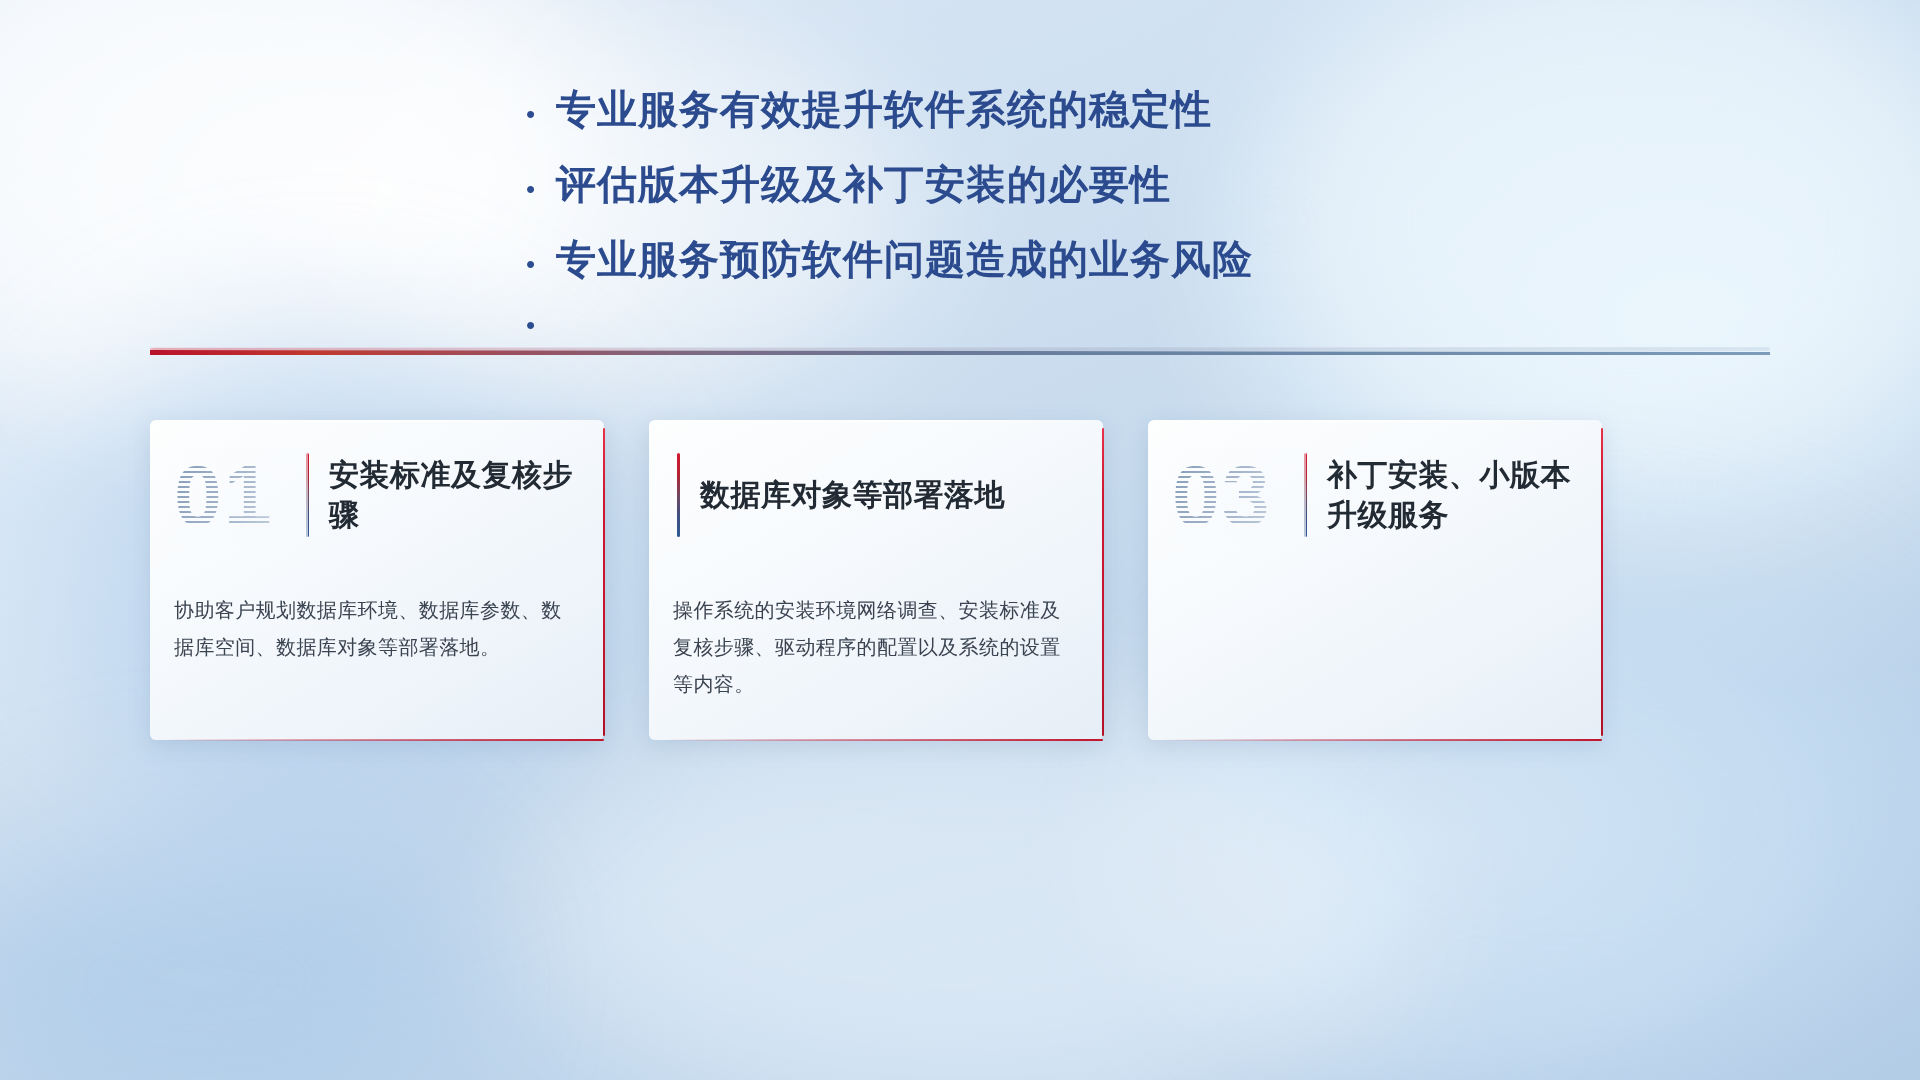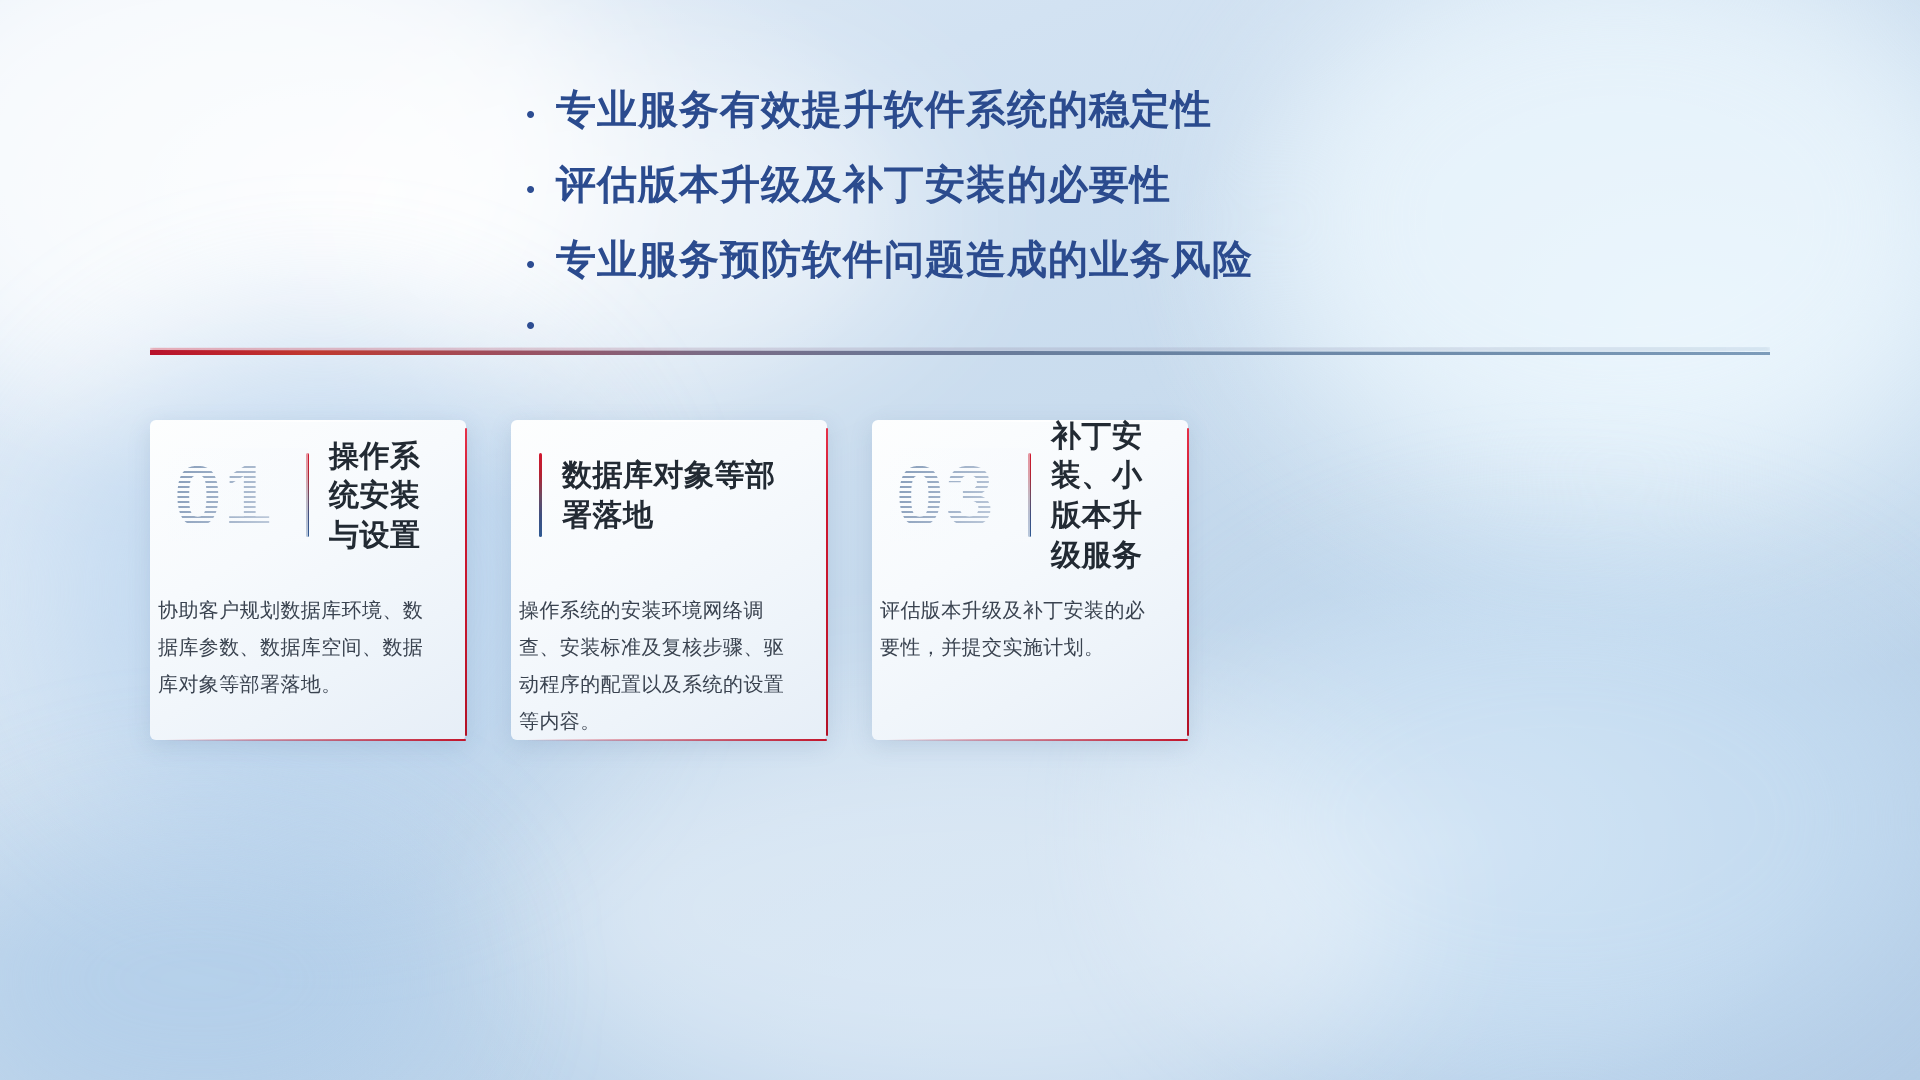--- a/index.html
+++ b/index.html
@@ -112,21 +112,21 @@
     left: 150px;
     top: 420px;
     width: 1620px;
     height: 330px;
     display: flex;
     gap: 45px;
     z-index: 6;
   }
   .card {
     position: relative;
-    width: 316px;
+    width: 454px;
     height: 320px;
     border-radius: 6px;
     background:
       linear-gradient(150deg, #fdfefe 0%, #f7fafd 38%, #eef4fa 72%, #e6eef7 100%);
     box-shadow: 0 6px 22px rgba(90,120,160,0.18);
     box-sizing: border-box;
     overflow: visible;
   }
   
   .card-accent-r {
@@ -201,21 +201,21 @@
   }
   .card-title {
     flex: 1 1 auto;
     color: #222a33;
     font-size: 30px;
     font-weight: 700;
     line-height: 1.32;
     letter-spacing: 0.5px;
   }
   .card-body {
-    padding: 22px 28px 0 8px;
+    padding: 22px 28px 0 24px;
     color: #3a4350;
     font-size: 20px;
     line-height: 1.85;
     letter-spacing: 0.4px;
     box-sizing: border-box;
   }
 </style>
 </head>
 <body>
 
@@ -259,21 +259,21 @@
 
   <div id="cards">
 
     <div class="card">
       <div class="card-top-highlight"></div>
       <div class="card-accent-r"></div>
       <div class="card-accent-b"></div>
       <div class="card-head">
         <div class="card-number">01</div>
         <div class="card-divider"></div>
-        <div class="card-title">操作系统安装与设置</div>
+        <div class="card-title">安装标准及复核步骤</div>
       </div>
       <div class="card-body">协助客户规划数据库环境、数据库参数、数据库空间、数据库对象等部署落地。</div>
     </div>
 
     <div class="card">
       <div class="card-top-highlight"></div>
       <div class="card-accent-r"></div>
       <div class="card-accent-b"></div>
       <div class="card-head">
         <div class="card-divider"></div>
@@ -284,18 +284,17 @@
 
     <div class="card">
       <div class="card-top-highlight"></div>
       <div class="card-accent-r"></div>
       <div class="card-accent-b"></div>
       <div class="card-head">
         <div class="card-number">03</div>
         <div class="card-divider"></div>
         <div class="card-title">补丁安装、小版本升级服务</div>
       </div>
-      <div class="card-body">评估版本升级及补丁安装的必要性，并提交实施计划。</div>
     </div>
 
   </div>
 
 </div>
 
 </body></html>

